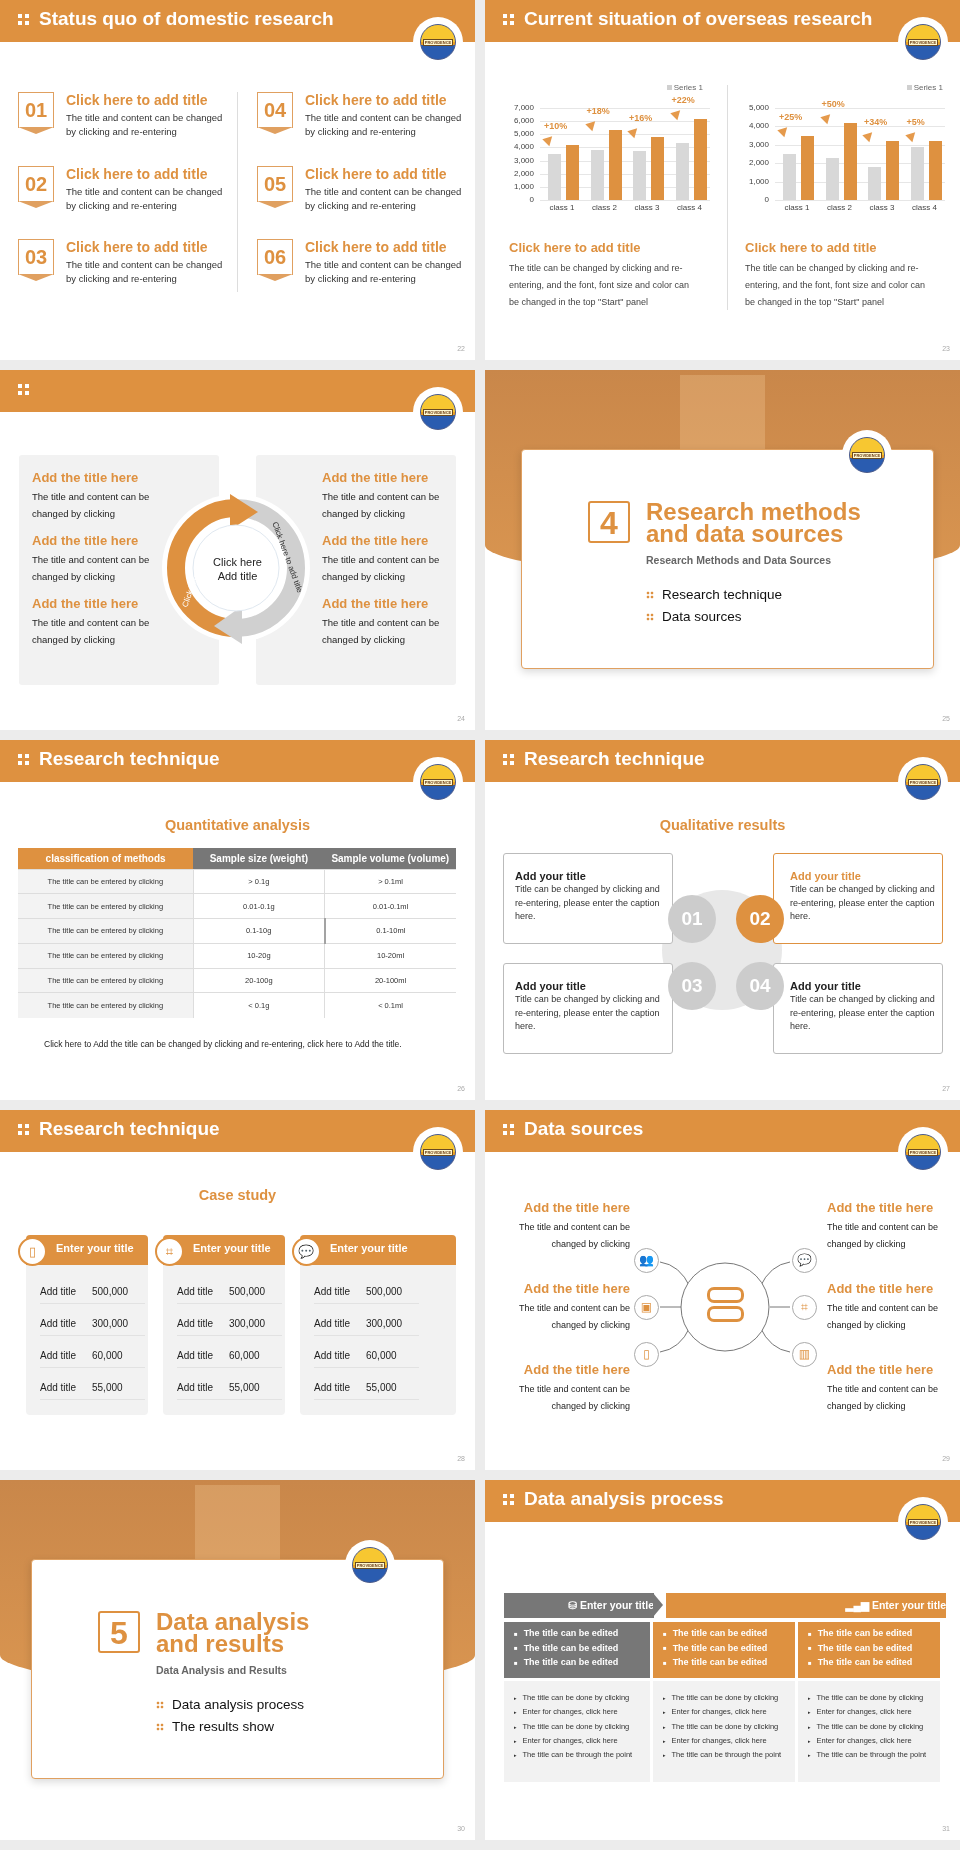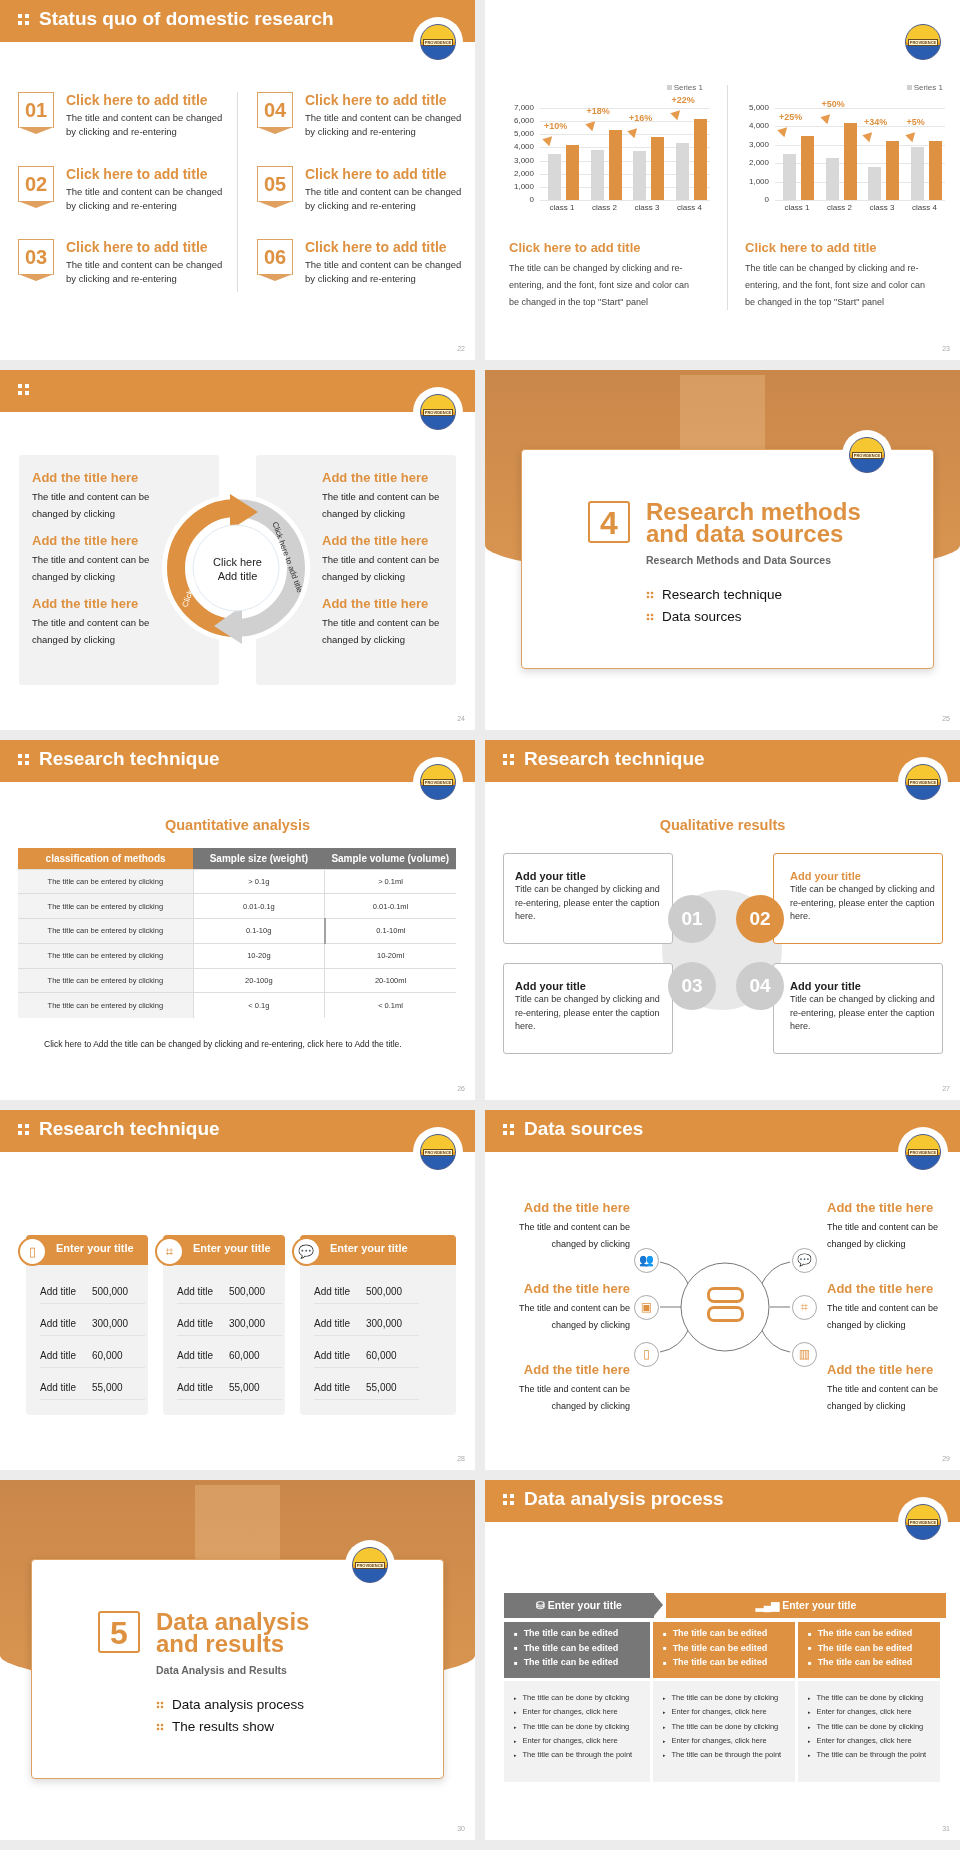--- a/index.html
+++ b/index.html
@@ -60,21 +60,21 @@
 .chead span{position:absolute;left:30px;top:7px;color:#fff;font-size:11px;font-weight:bold;white-space:nowrap}
 .cicon{position:absolute;width:29px;height:29px;border-radius:50%;background:#fff;border:2px solid #de9140;color:#de9140;font-size:13px;text-align:center;line-height:25px}
 .crow{position:absolute;font-size:10px;color:#222;width:105px;border-bottom:1px solid #e2e2e2;padding-bottom:6px}
 .crow b{font-weight:normal;position:absolute;left:52px}
 
 .dsit{position:absolute;width:130px}
 .dsit .tt{font-size:13px;font-weight:bold;color:#de9140}
 .dsit .dd{font-size:9px;line-height:17px;color:#222;margin-top:4px}
 .sic{position:absolute;width:25px;height:25px;border:1px solid #aaa;border-radius:50%;color:#de9140;font-size:12px;text-align:center;line-height:23px;background:#fff}
 
-.phead{position:absolute;height:25px;color:#fff;font-size:10.5px;font-weight:bold;text-align:center;line-height:25px}
+.phead{position:absolute;height:25px;color:#fff;font-size:10.5px;font-weight:bold;text-align:right;line-height:25px}
 .pblk{position:absolute;color:#fff;font-size:9px;font-weight:bold;line-height:14px;padding:4px 10px}
 .plist{position:absolute;background:#f2f2f2;font-size:7.5px;line-height:14.2px;color:#333;padding:10px 10px}
 .plist div:before{content:"▸";font-size:5px;margin-right:6px;vertical-align:middle}
 .pblk div:before{content:"■";font-size:6px;margin-right:6px;vertical-align:middle}
 </style>
 </head>
 <body>
 
 <div class="slide" style="left:0;top:0">
   <div class="hdr">
@@ -133,20 +133,29 @@
           <b>06</b>
         </div>
       <div class="tt">Click here to add title</div>
       <div class="dd">The title and content can be changed by clicking and re-entering</div>
       </div>
     </div>
   <div class="pn">22</div>
 </div>
 
 <div class="slide" style="left:485px;top:0">
+  <div class="hdr">
+    <div class="dots">
+        <i style="left:0;top:0"></i>
+        <i style="left:7px;top:0"></i>
+        <i style="left:0;top:7px"></i>
+        <i style="left:7px;top:7px"></i>
+      </div>
+    <div class="t">Current situation of overseas research</div>
+  </div>
   <div class="logo">
       <div class="in">
         <span>PROVIDENCE</span>
       </div>
     </div>
   <div class="chart" id="chart0" style="left:10px;top:80px;width:220px;height:130px">
       <div class="leg" style="right:12px;top:3px"><span style="display:inline-block;width:5px;height:5px;background:#d0d0d0;margin-right:2px"></span>Series 1</div>
       <div class="grid" style="left:45px;top:120px;width:170px"></div>
       <div class="ax" style="left:9px;top:115px">0</div>
       <div class="grid" style="left:45px;top:106.85714285714286px;width:170px"></div>
@@ -417,20 +426,21 @@
         <i style="left:0;top:7px"></i>
         <i style="left:7px;top:7px"></i>
       </div>
     <div class="t">Research technique</div>
   </div>
   <div class="logo">
       <div class="in">
         <span>PROVIDENCE</span>
       </div>
     </div>
+  <div style="position:absolute;left:0;width:475px;top:77px;text-align:center;font-size:14.5px;font-weight:bold;color:#de9140">Case study</div>
   <div id="s28cols">
       <div class="ccol" style="left:26px;top:125px;">
         <div class="chead" style="">
           <span>Enter your title</span>
         </div>
         <div class="crow" style="left:14px;top:51px"><span>Add title</span><b>500,000</b></div>
         <div class="crow" style="left:14px;top:83px"><span>Add title</span><b>300,000</b></div>
         <div class="crow" style="left:14px;top:115px"><span>Add title</span><b>60,000</b></div>
         <div class="crow" style="left:14px;top:147px"><span>Add title</span><b>55,000</b></div>
       </div>

